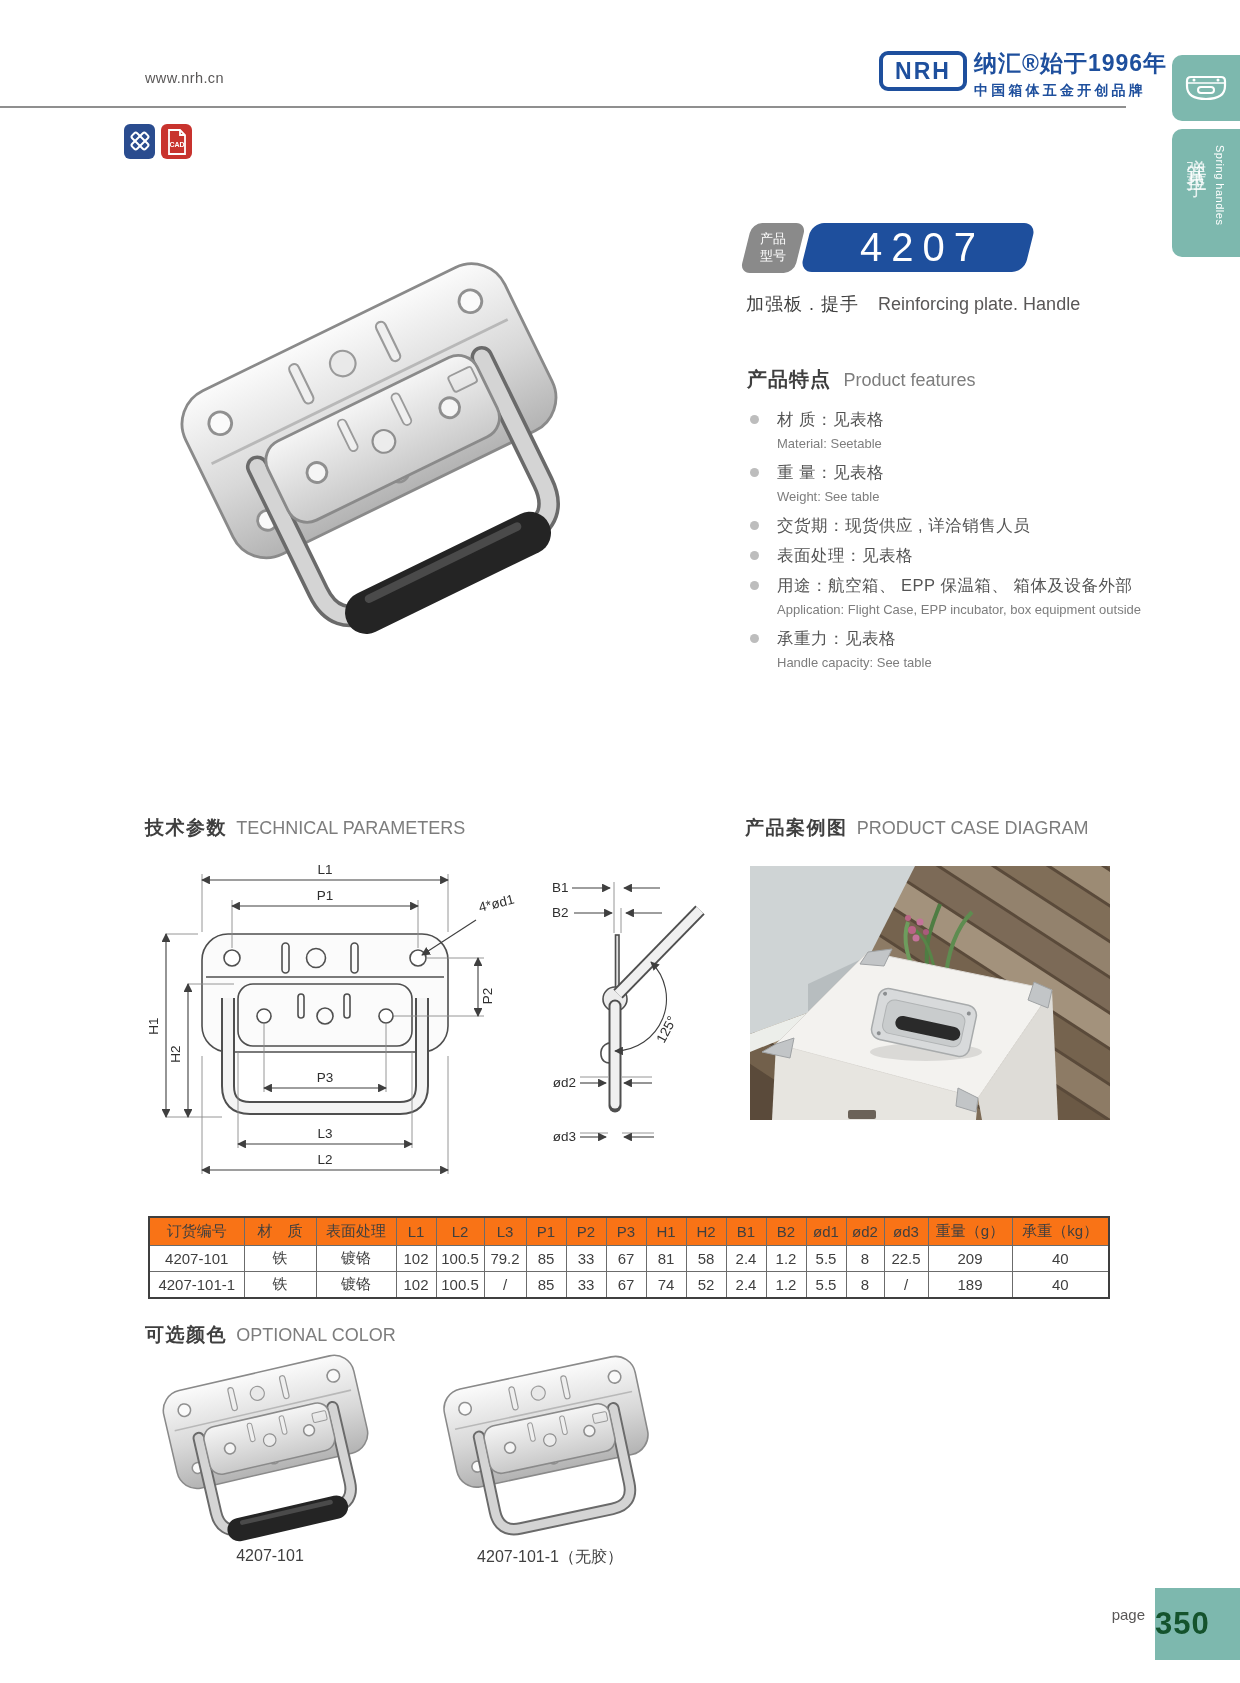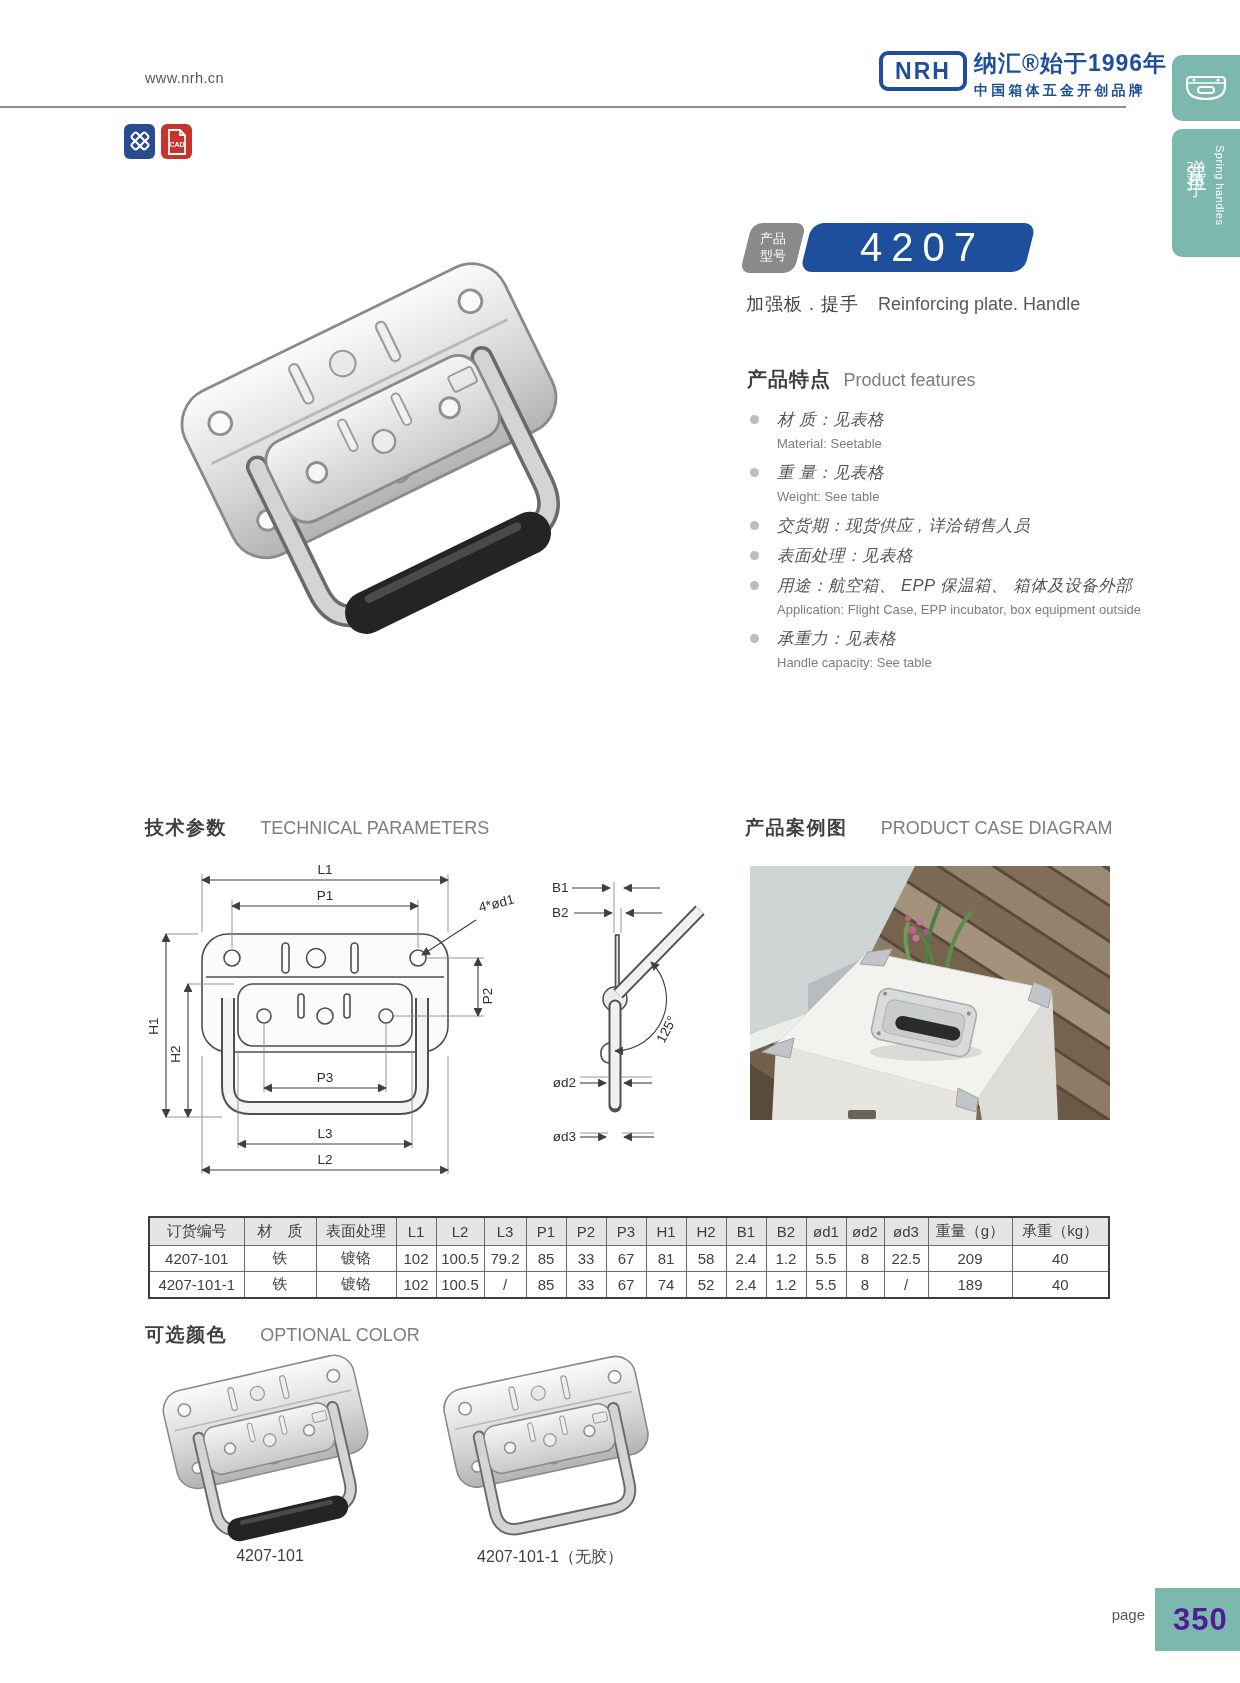--- a/index.html
+++ b/index.html
@@ -39,44 +39,44 @@
   .prod-title .cn{color:#3f3f3f;letter-spacing:1px;}
   .prod-title .en{color:#595757;margin-left:14px;}
 
   
   .features{left:747px;top:366px;width:480px;}
   .feat-head .cn{font-size:20px;font-weight:bold;color:#3f3f3f;letter-spacing:1px;}
   .feat-head .en{font-size:18px;color:#7d7d7d;margin-left:8px;}
   .feat-list{margin-top:16px;}
   .feat-item{position:relative;padding-left:30px;margin-bottom:9px;}
   .feat-dot{position:absolute;left:3px;top:6px;width:9px;height:9px;border-radius:50%;background:#bdbdbd;}
-  .feat-cn{font-size:16.5px;line-height:21px;color:#545454;margin-bottom:4px;letter-spacing:.5px;font-style:italic;}
+  .feat-cn{font-size:16.5px;line-height:21px;color:#545454;margin-bottom:4px;letter-spacing:.5px;}
   .feat-en{font-size:13px;line-height:19px;color:#7d7d7d;}
 
   
   .sec-head{white-space:nowrap;font-size:19px;}
   .sec-head .cn{font-weight:bold;color:#3f3f3f;letter-spacing:1.5px;}
-  .sec-head .en{color:#7d7d7d;margin-left:28px;font-size:18px;}
+  .sec-head .en{color:#7d7d7d;margin-left:4px;font-size:18px;}
   .sec-tech{left:145px;top:815px;}
   .sec-case{left:745px;top:815px;}
   .sec-color{left:145px;top:1322px;}
 
   
   #spec-table{position:absolute;left:148px;top:1216px;width:960px;border-collapse:collapse;
               table-layout:fixed;font-size:15px;color:#3f3f3f;border:2px solid #3f3f3f;}
   #spec-table th,#spec-table td{border:1px solid #6b6b6b;text-align:center;padding:0;
               font-weight:normal;white-space:nowrap;overflow:hidden;height:25px;}
-  #spec-table thead th{background:#e5e5e5;height:27px;}
+  #spec-table thead th{background:#f97316;height:27px;}
 
   .variant-label{top:1547px;width:260px;text-align:center;font-size:16px;color:#3f3f3f;}
 
   
   .page-label{left:1093px;top:1606px;width:52px;text-align:right;font-size:15px;color:#595757;}
-  .page-num{left:1155px;top:1588px;width:85px;height:63px;background:#7db8ae;color:#4c1d95;
-            display:flex;align-items:center;padding-left:18px;box-sizing:border-box;
+  .page-num{left:1155px;top:1588px;width:85px;height:72px;background:#7db8ae;color:#14532d;
+            display:flex;align-items:center;padding-left:0;box-sizing:border-box;
             font-size:31px;font-weight:bold;letter-spacing:1px;}
 
   svg text{font-family:"Liberation Sans","DejaVu Sans",sans-serif;}
 </style>
 </head>
 <body>
 
 <div class="page">
 
   <svg width="0" height="0" style="position:absolute" aria-hidden="true">

